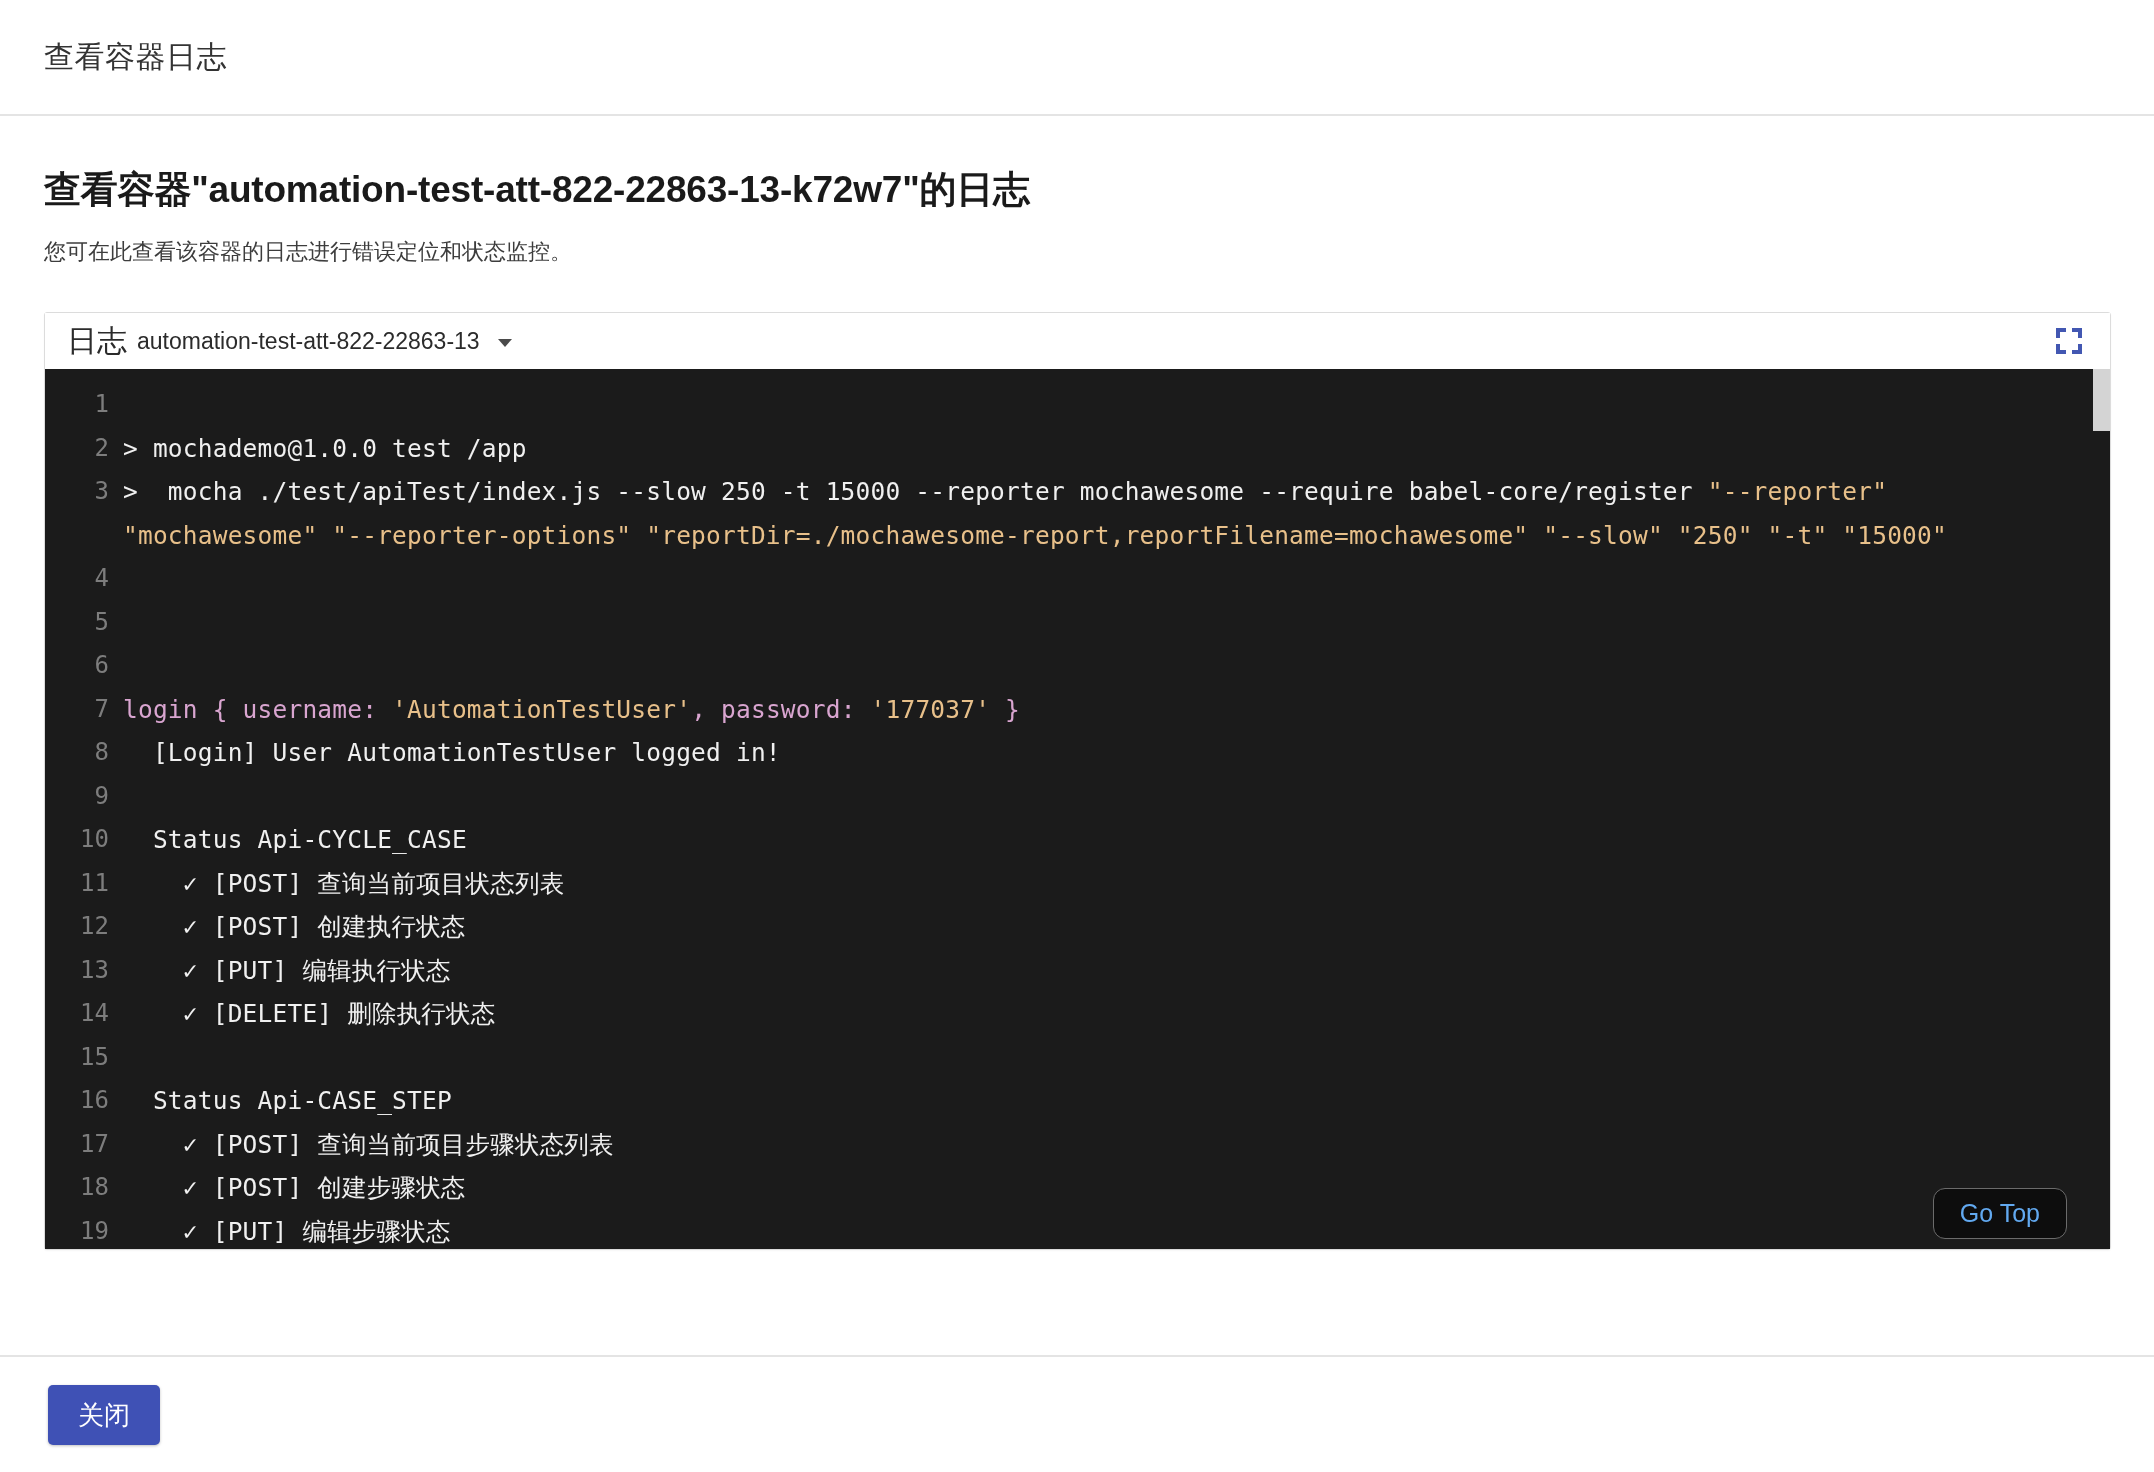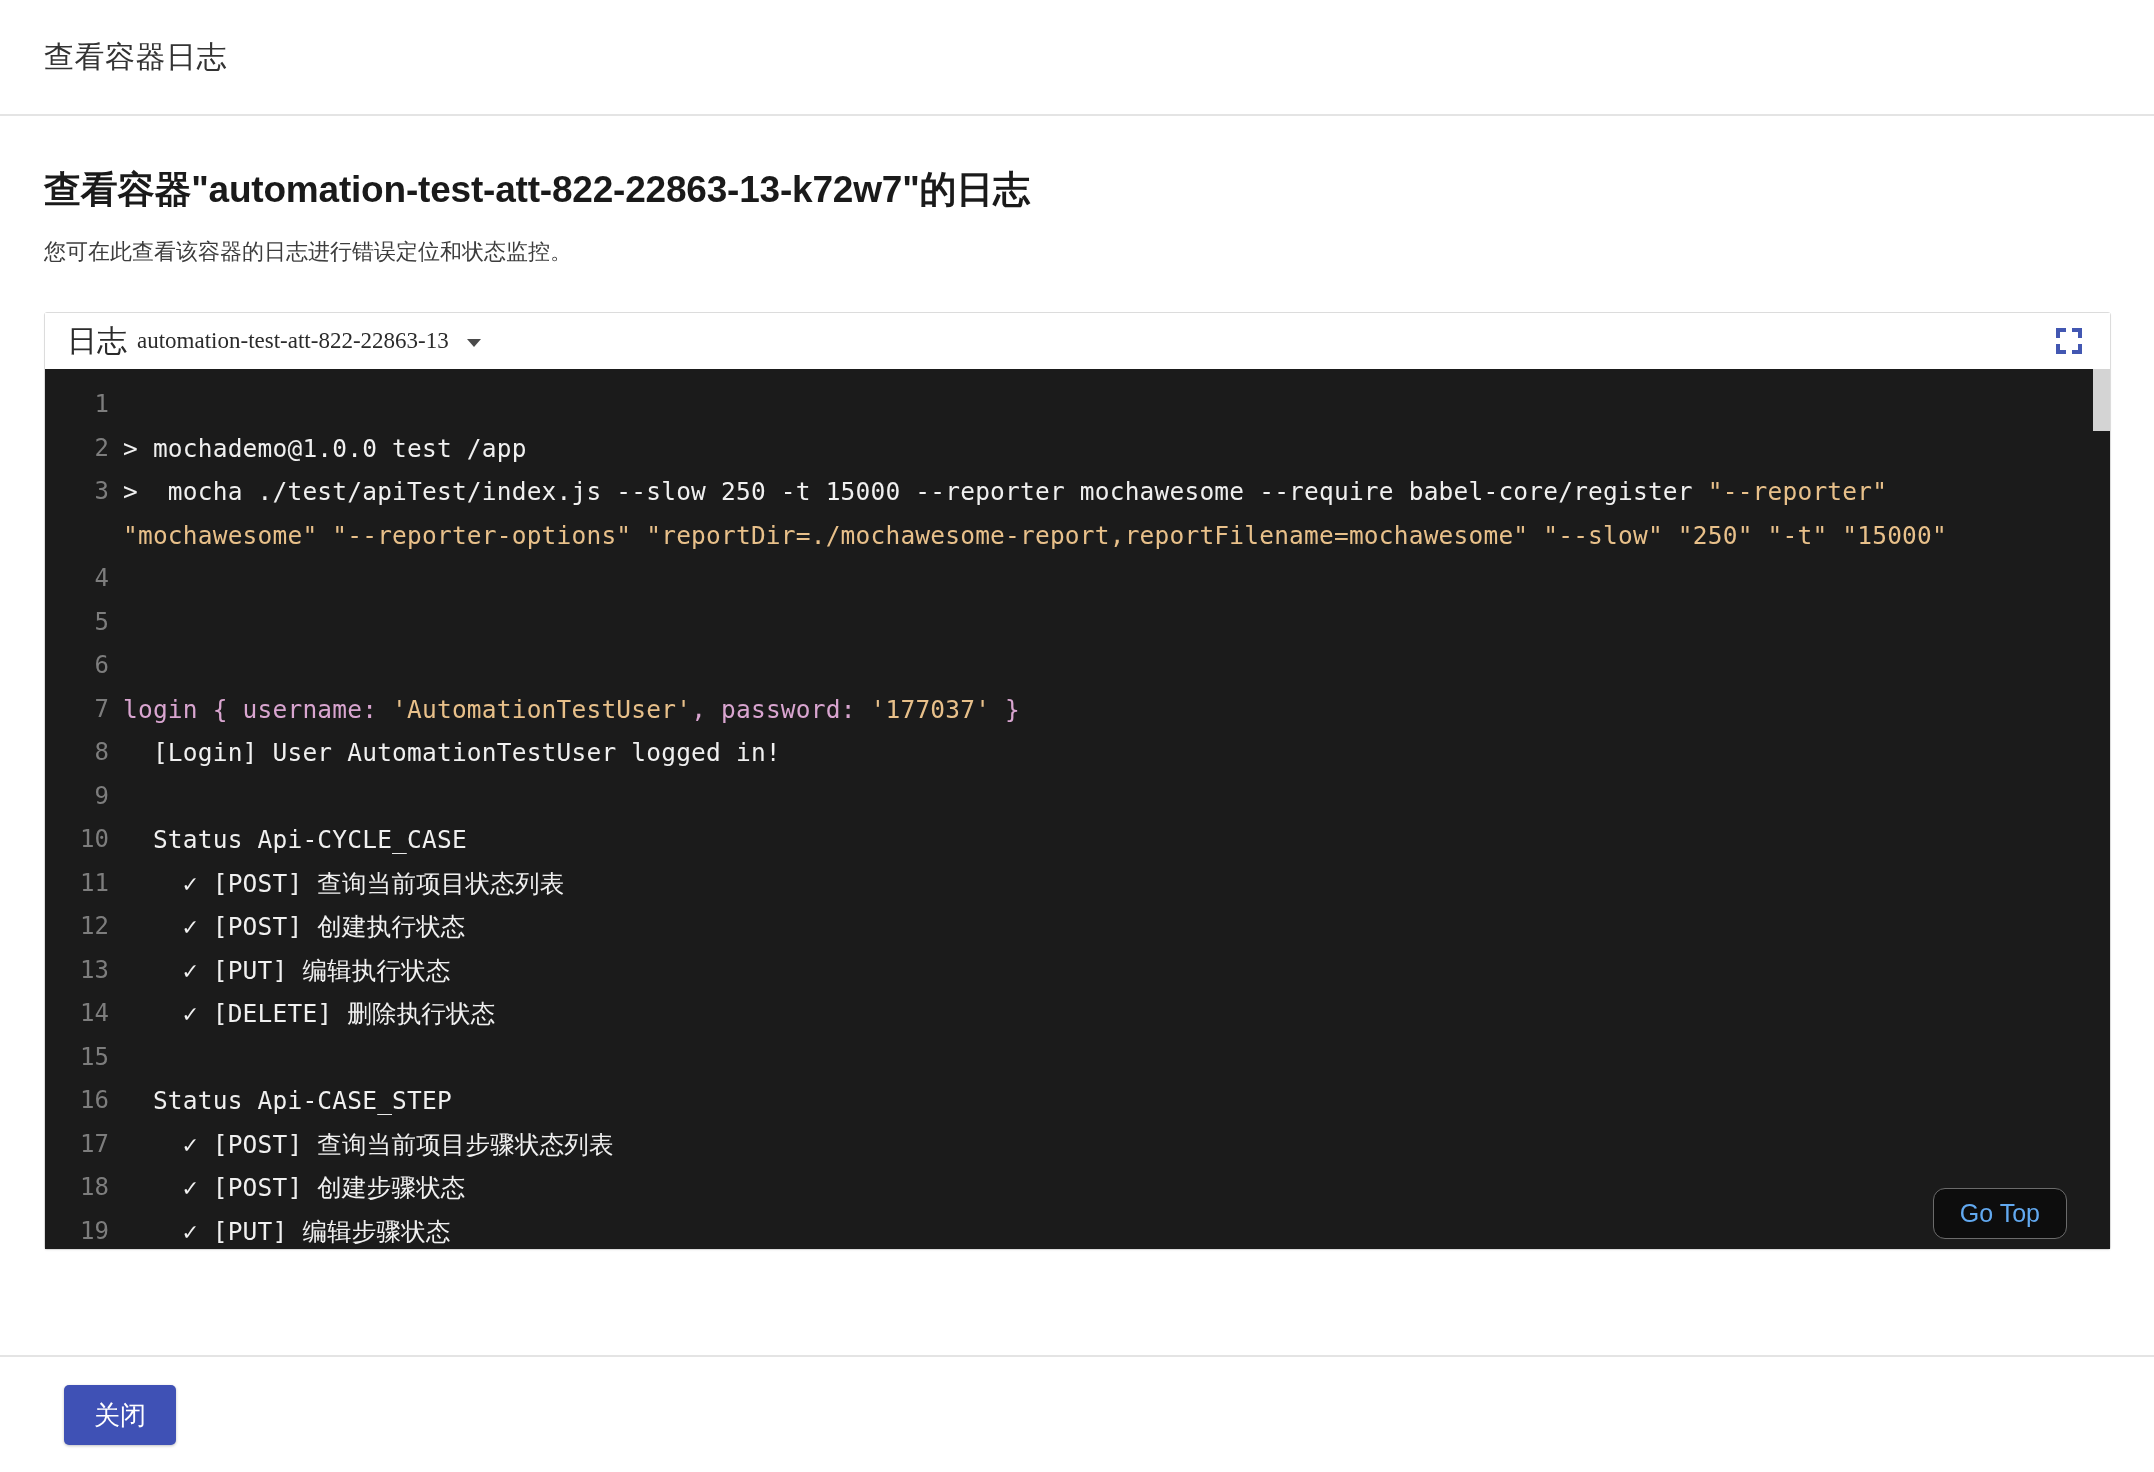--- a/index.html
+++ b/index.html
@@ -81,21 +81,20 @@
   }
   .log-selector-label {
     font-size: 30px;
     color: #2b2b2b;
     font-weight: 400;
   }
   .log-selector-value {
     font-size: 23px;
     color: #2b2b2b;
     font-weight: 400;
-    font-family: Liberation Serif, serif;
   }
   .caret {
     width: 0;
     height: 0;
     border-left: 7px solid transparent;
     border-right: 7px solid transparent;
     border-top: 8px solid #4a4a4a;
     margin-left: 8px;
     margin-top: 3px;
   }
@@ -194,21 +193,21 @@
   }
 
   
   .dialog-footer {
     position: absolute;
     left: 0;
     right: 0;
     bottom: 0;
     height: 117px;
     border-top: 2px solid #e4e4e4;
-    padding: 28px 64px;
+    padding: 28px 48px;
   }
   .close-btn {
     background: #3f51b5;
     color: #ffffff;
     border: none;
     border-radius: 5px;
     font-size: 26px;
     font-family: "Liberation Sans", sans-serif;
     padding: 17px 30px;
     cursor: pointer;

